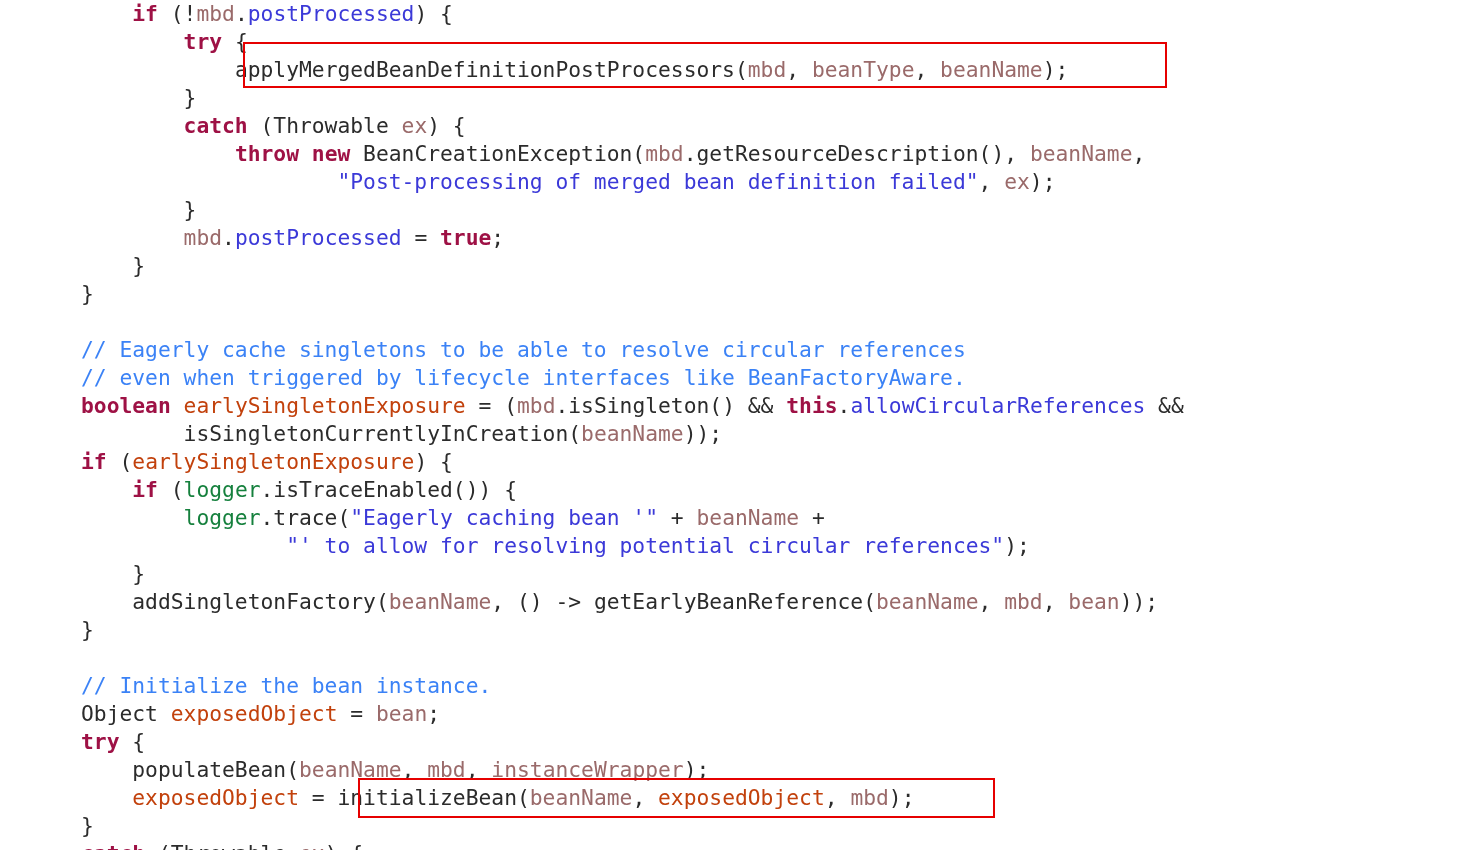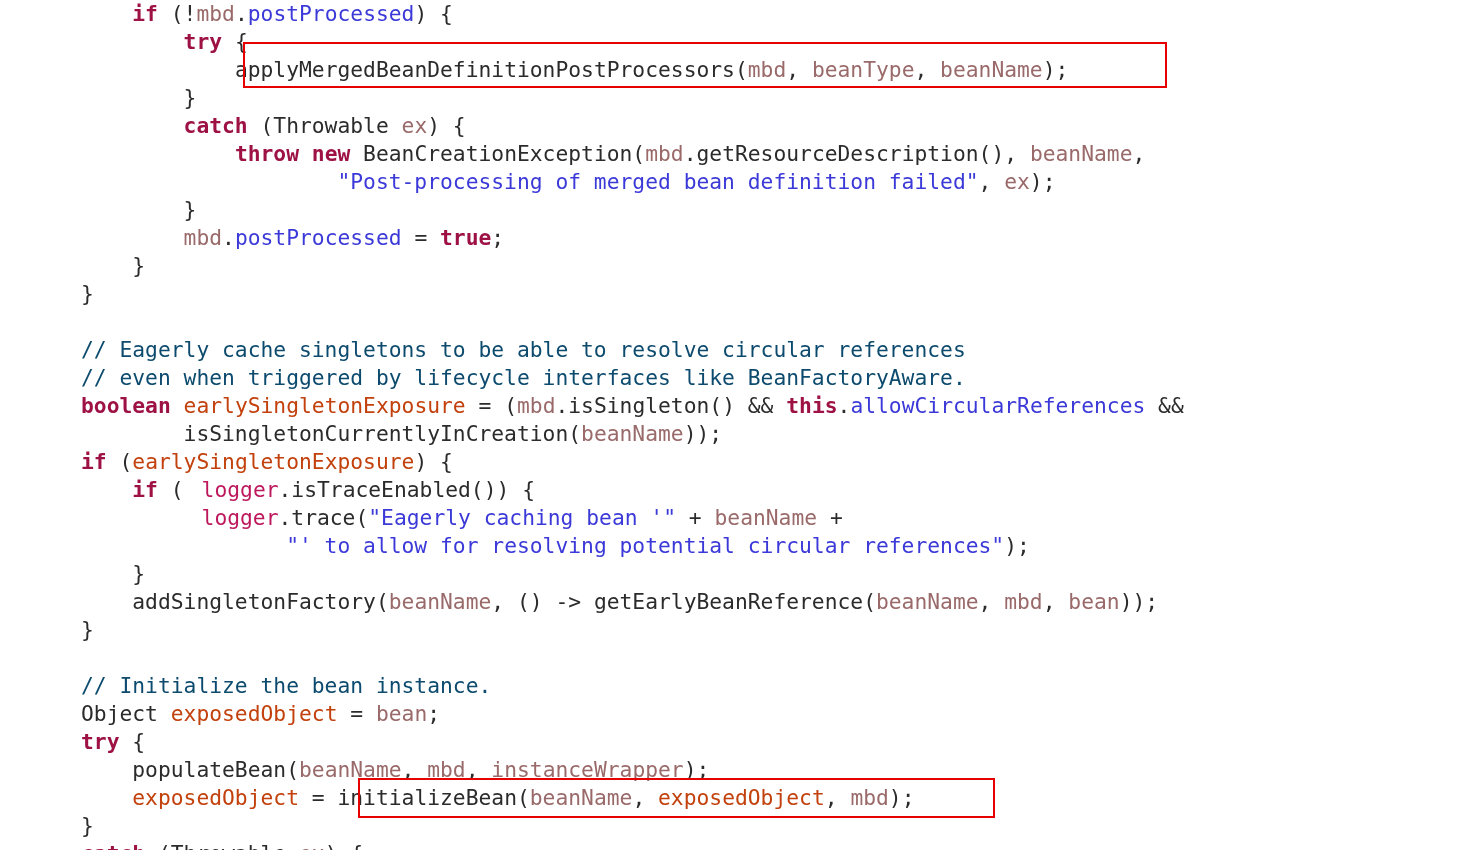--- a/index.html
+++ b/index.html
@@ -33,26 +33,26 @@
     letter-spacing: 0px;
     white-space: pre;
     color: #2b2b2b;
     -webkit-font-smoothing: none;
   }
 
   .ln { display: block; height: 28px; }
 
   
   .kw      { color: #9e1145; font-weight: bold; }   
-  .cmt     { color: #0c4a6e; text-align: right; }                       
+  .cmt     { color: #3b82f6; text-align: right; }                       
   .str     { color: #3b39d8; }                       
   .fld     { color: #3b39d8; }                       
   .param   { color: #9a6a6a; }                       
   .loc     { color: #c2410c; }                       
-  .logger  { color: #be185d; margin-left: 18px; }                       
+  .logger  { color: #15803d; }                       
   .plain   { color: #2b2b2b; }                       
 
   .hl-box {
     position: absolute;
     border: 2px solid #e60000;
     box-sizing: border-box;
     pointer-events: none;
     background: transparent;
   }
   #hl-apply-merged-bean-definition-post-processors {

